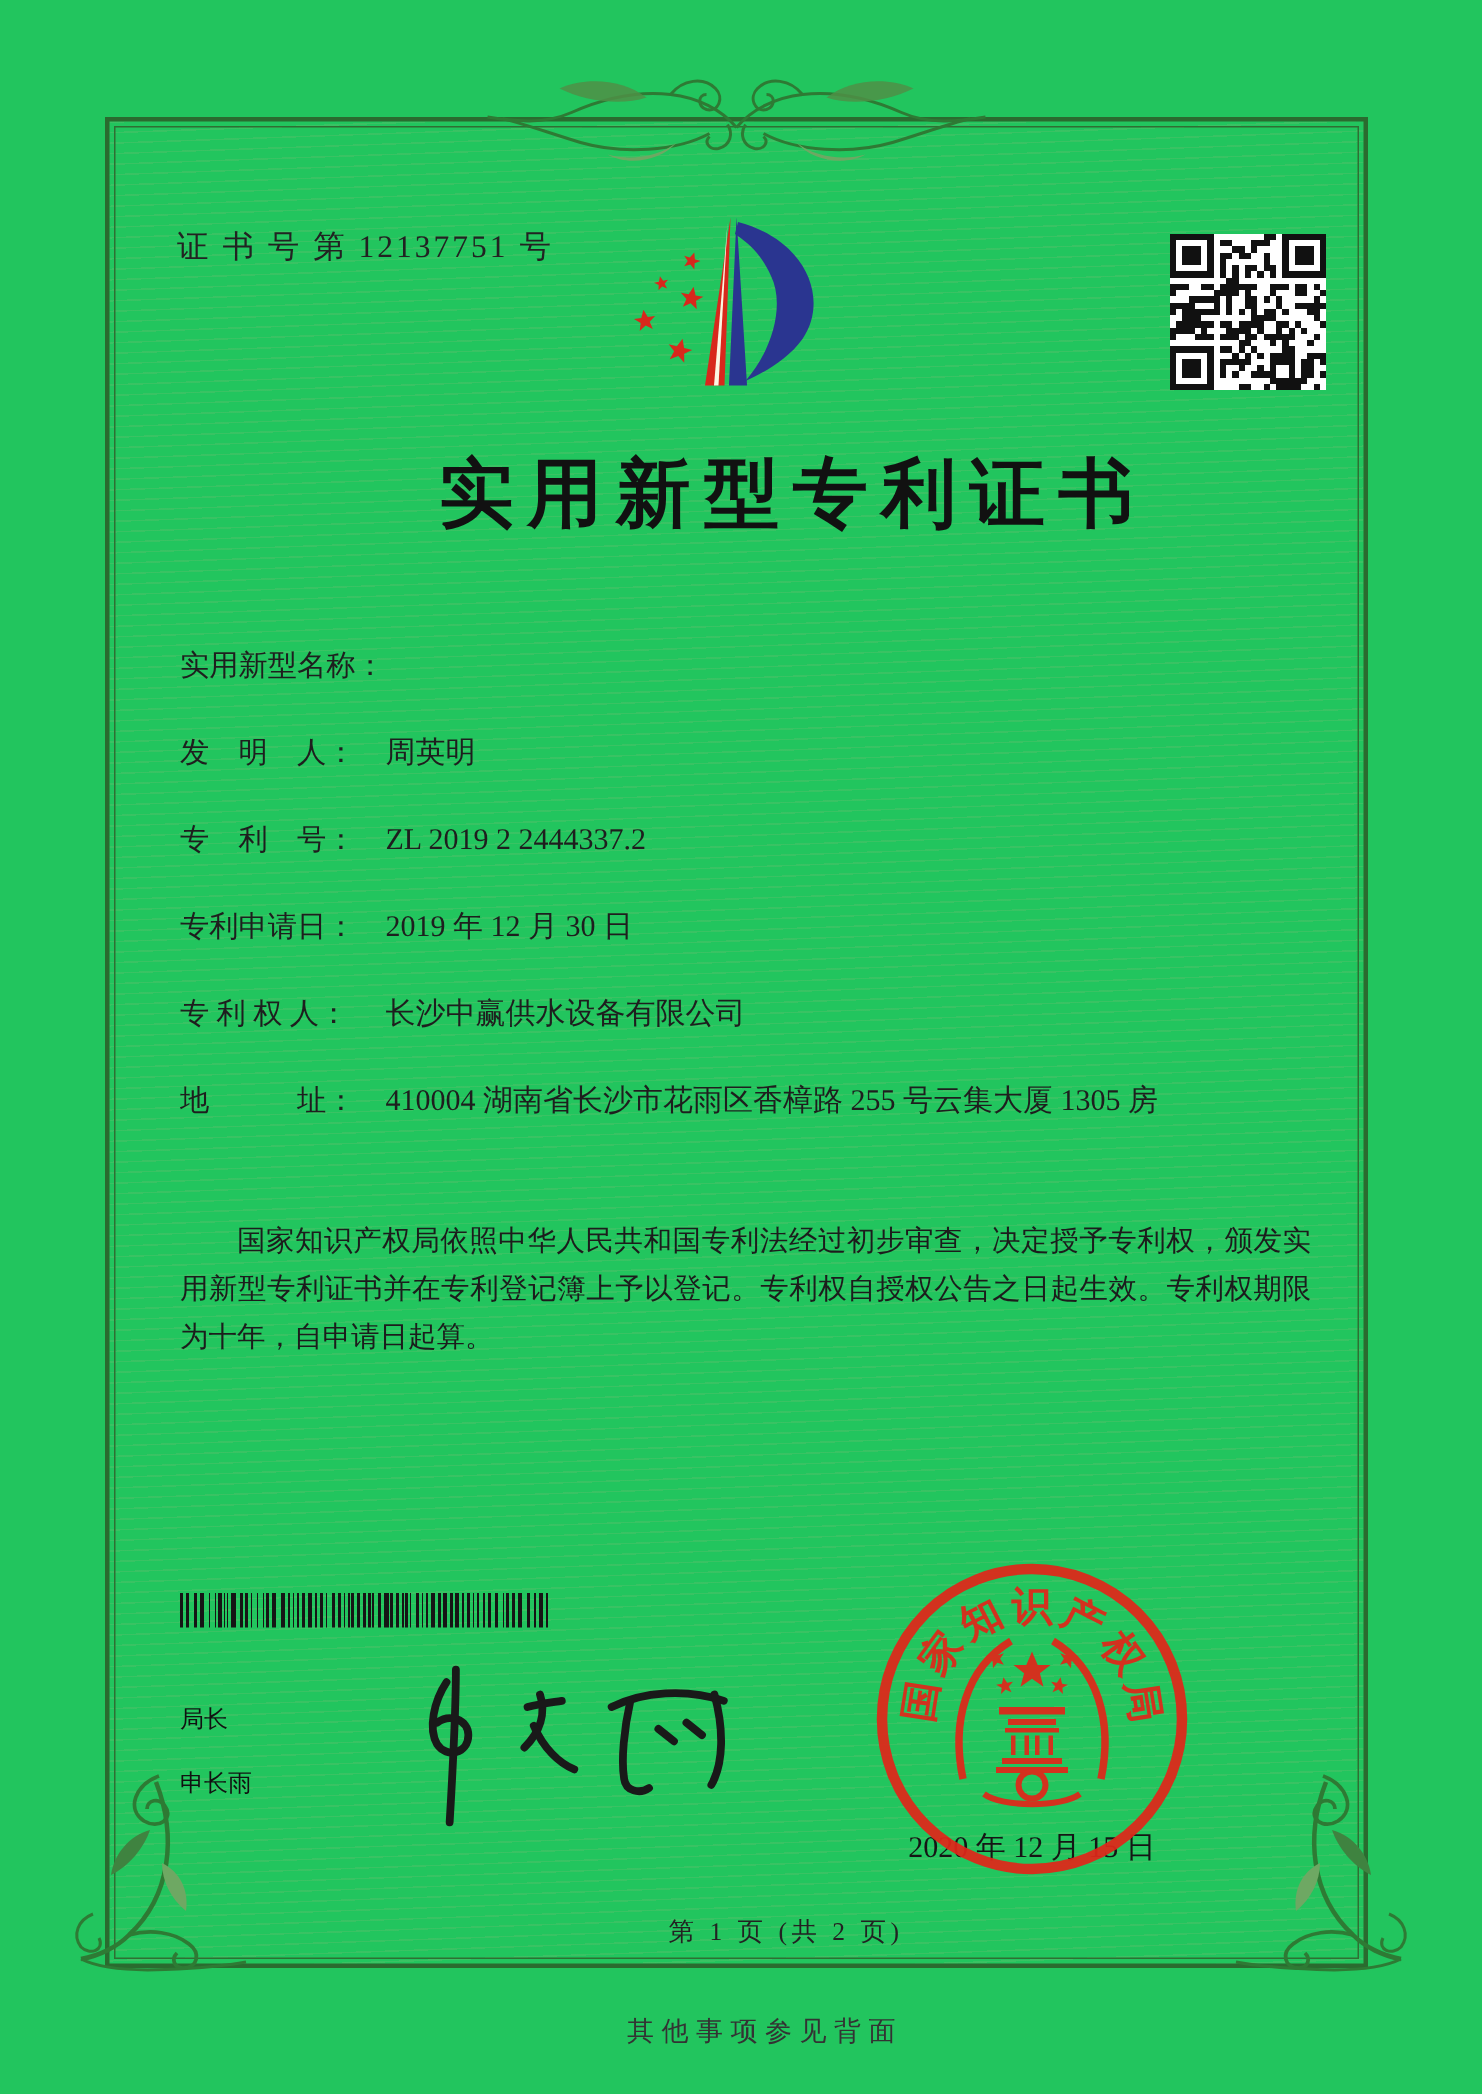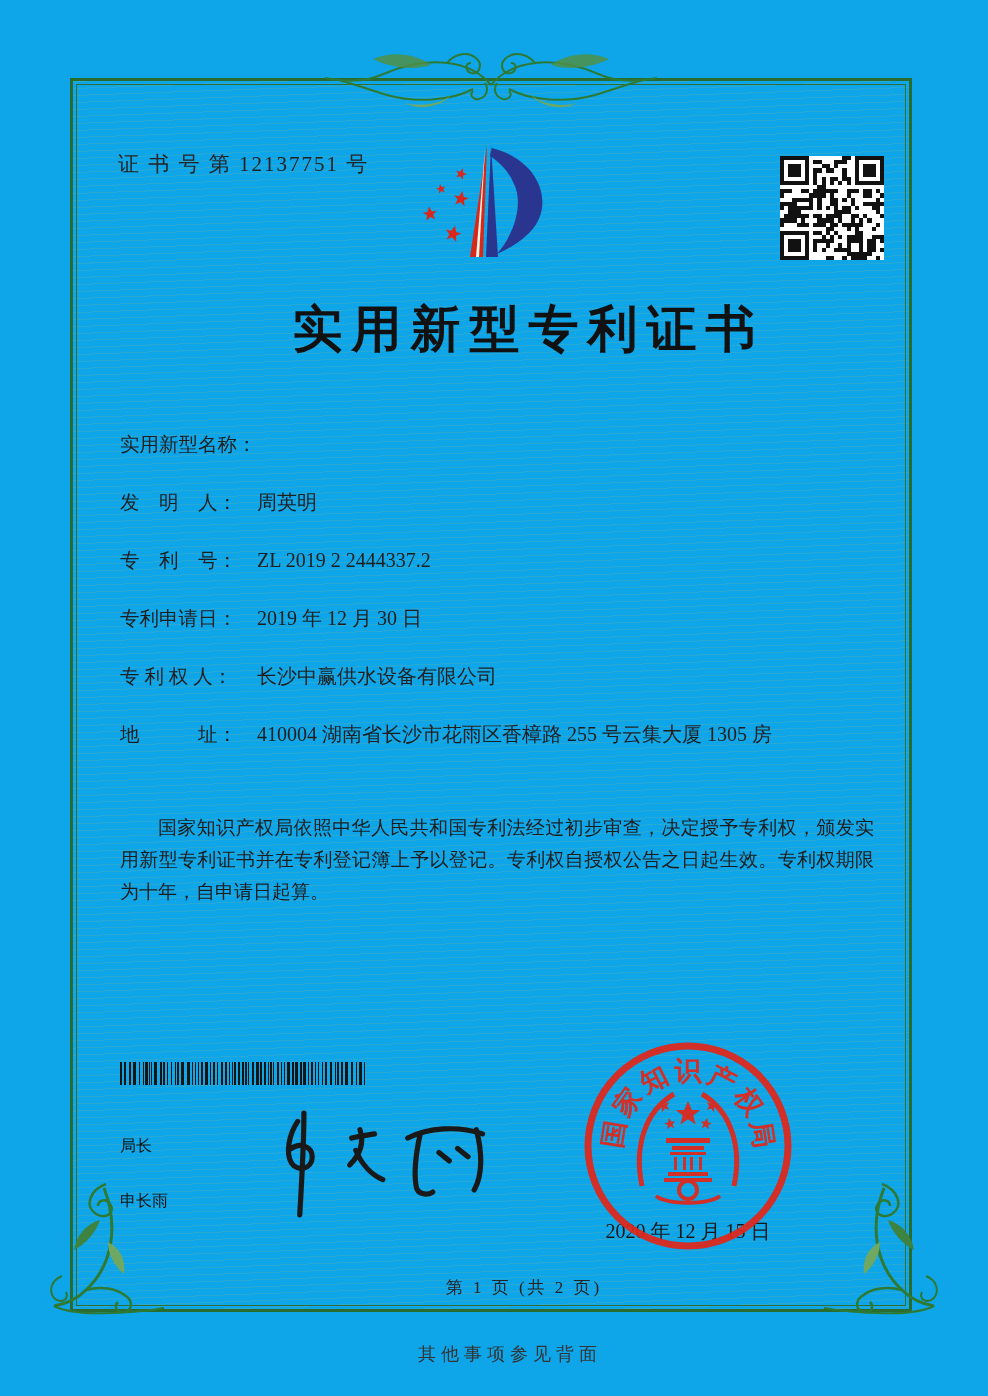--- a/index.html
+++ b/index.html
@@ -1,18 +1,18 @@
 <!DOCTYPE html>
 <html><head>
 <meta charset="utf-8">
 <style>
   html,body{margin:0;padding:0;background:#e8e4d2;}
   .page{
     position:relative;width:988px;height:1396px;margin:0 auto;
-    background:#0ea5e9;overflow:hidden;
+    background:#22c55e;overflow:hidden;
     font-family:"Liberation Serif","DejaVu Serif",serif;color:#1e1e1e;
   }
   
   .frame{
     position:absolute;left:70px;top:78px;width:842px;height:1234px;
     border:3px solid #2a6b2f;box-sizing:border-box;
     background:
       repeating-linear-gradient(178deg,
         rgba(150,185,120,.20) 0px, rgba(150,185,120,.20) 1px,
         rgba(0,0,0,0) 1px, rgba(0,0,0,0) 7px);
@@ -32,21 +32,21 @@
   .f-row{display:flex;line-height:23px;margin-bottom:35px;margin-top:13px;}
   .f-label{flex:none;width:137px;white-space:nowrap;font-size:19.5px;}
   .f-value{white-space:nowrap;}
   .grant-second{margin-left:76px;display:flex;}
   .paras{left:120px;top:812px;width:754px;font-size:19px;line-height:32px;
          text-align:justify;color:#1c1c1c;}
   .paras p{margin:0;text-indent:2em;}
   .barcode{left:120px;top:1062px;width:252px;height:23px;}
   .signer{left:120px;top:1136px;font-family:"Liberation Sans","DejaVu Sans",sans-serif;
           font-size:16px;color:#111;font-weight:500;}
-  .signer .name{margin-top:34px;}
+  .signer .name{margin-top:22px;}
   .sig{left:252px;top:1104px;}
   .seal{left:578px;top:1036px;opacity:.93;z-index:3;}
   .seal-date{left:578px;top:1218px;width:220px;text-align:center;font-size:20px;
              color:#151515;z-index:2;}
   .page-no{left:70px;top:1276px;width:908px;text-align:center;font-size:17px;
            letter-spacing:3px;color:#222;}
   .back-note{left:0;top:1342px;width:988px;text-align:center;font-size:18px;
              letter-spacing:5px;color:#333;margin-left:16px;}
   .flourish-top{left:324px;top:45px;z-index:2;}
   .corner-l{left:46px;top:1180px;z-index:2;}

